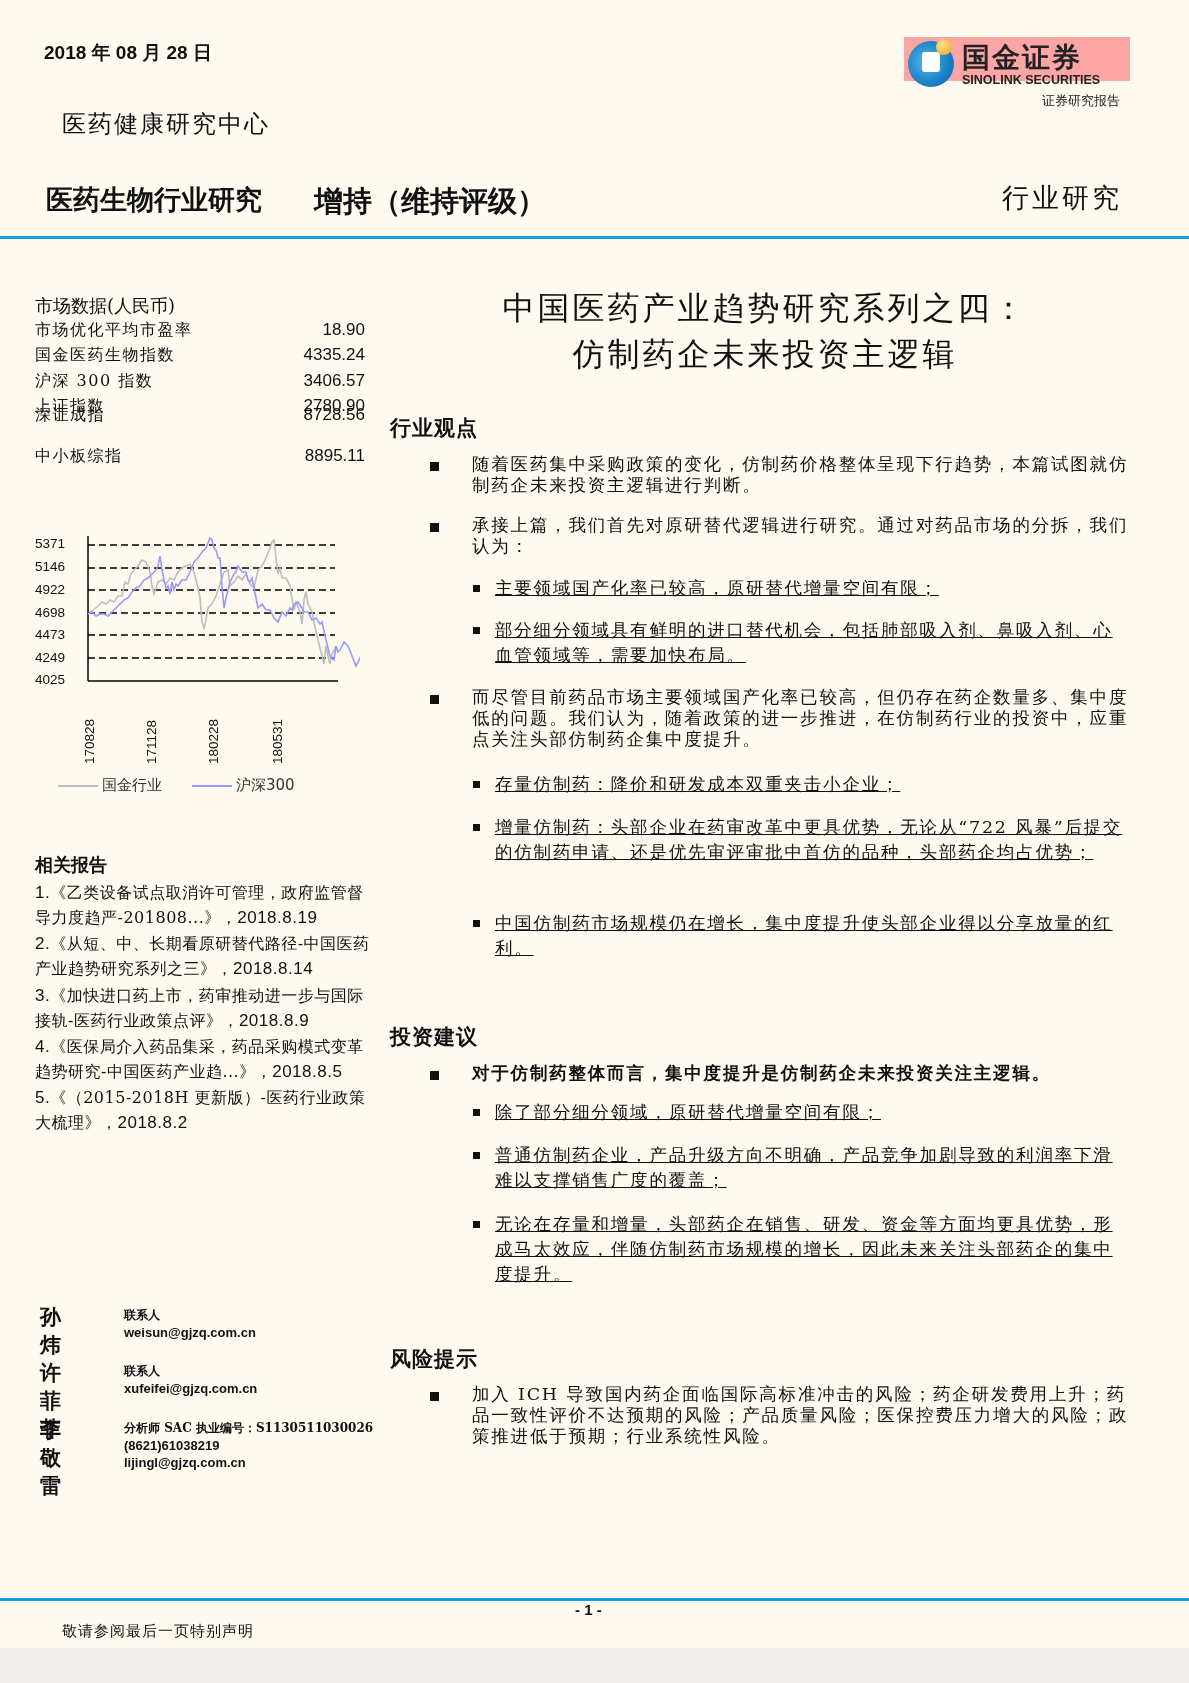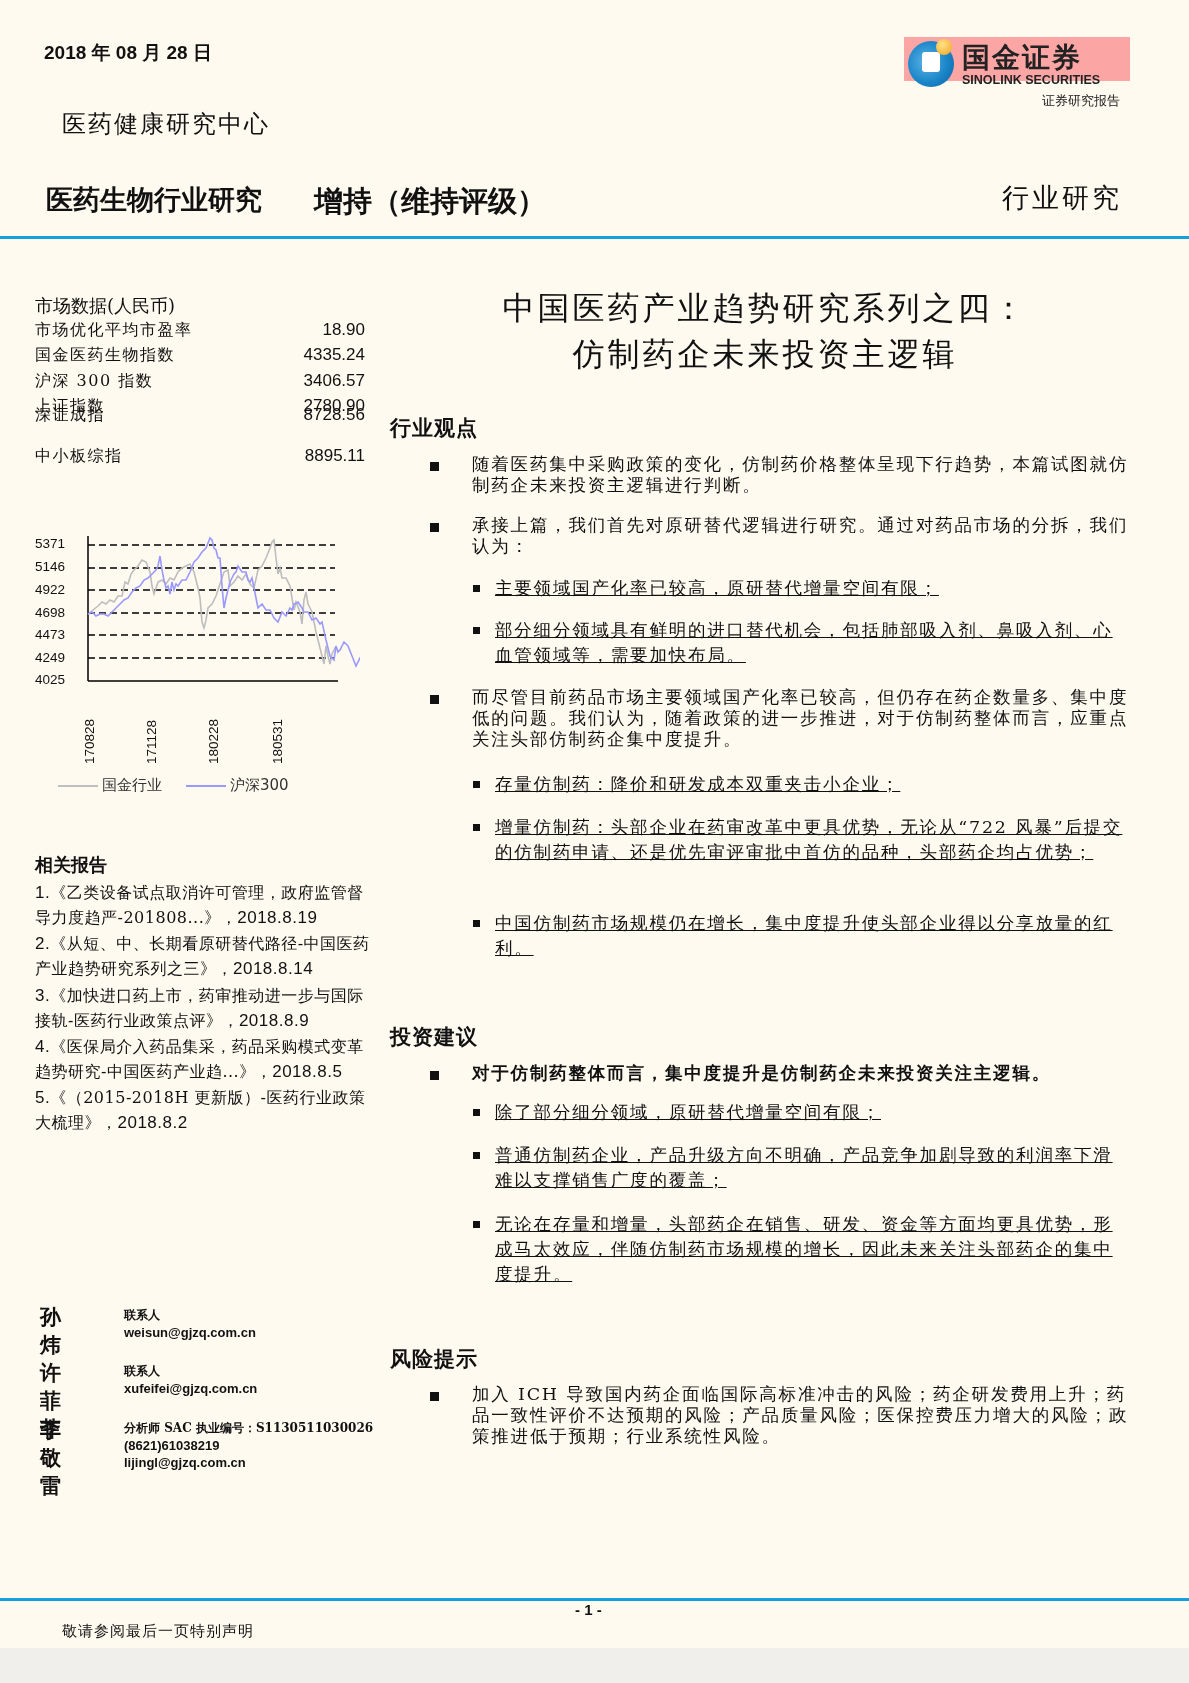--- a/index.html
+++ b/index.html
@@ -134,21 +134,21 @@
 
   <span class="x-tick" style="left:52px;top:236px">170828</span>
   <span class="x-tick" style="left:114px;top:236px">171128</span>
   <span class="x-tick" style="left:176px;top:236px">180228</span>
   <span class="x-tick" style="left:240px;top:236px">180531</span>
 
   <div class="legend" style="left:28px">
     <span class="line" style="background:#bfbfbf"></span>
     <span>国金行业</span>
   </div>
-  <div class="legend" style="left:156px">
+  <div class="legend" style="left:162px">
     <span class="line" style="background:#9999ff"></span>
     <span>沪深300</span>
   </div>
 </div>
 
 <div class="abs rr-title">相关报告</div>
 <div class="abs rr-item" style="top:880px">
   <span class="num">1.</span><span>《乙类设备试点取消许可管理，政府监管督导力度趋严-201808...》，</span><span class="num">2018.8.19</span>
 </div>
 <div class="abs rr-item" style="top:931px">
@@ -204,21 +204,21 @@
 <div class="abs sub" style="top:576px">
   <span class="sq"></span>
   <span class="txt">主要领域国产化率已较高，原研替代增量空间有限；</span>
 </div>
 <div class="abs sub" style="top:618px">
   <span class="sq"></span>
   <span class="txt">部分细分领域具有鲜明的进口替代机会，包括肺部吸入剂、鼻吸入剂、心血管领域等，需要加快布局。</span>
 </div>
 <div class="abs bullet" style="top:687px">
   <span class="sq"></span>
-  <span class="txt">而尽管目前药品市场主要领域国产化率已较高，但仍存在药企数量多、集中度低的问题。我们认为，随着政策的进一步推进，对于仿制药整体而言，应重点关注头部仿制药企集中度提升。</span>
+  <span class="txt">而尽管目前药品市场主要领域国产化率已较高，但仍存在药企数量多、集中度低的问题。我们认为，随着政策的进一步推进，在仿制药行业的投资中，应重点关注头部仿制药企集中度提升。</span>
 </div>
 <div class="abs sub" style="top:772px">
   <span class="sq"></span>
   <span class="txt">存量仿制药：降价和研发成本双重夹击小企业；</span>
 </div>
 <div class="abs sub" style="top:815px">
   <span class="sq"></span>
   <span class="txt">增量仿制药：头部企业在药审改革中更具优势，无论从“722 风暴”后提交的仿制药申请、还是优先审评审批中首仿的品种，头部药企均占优势；</span>
 </div>
 <div class="abs sub" style="top:911px">

